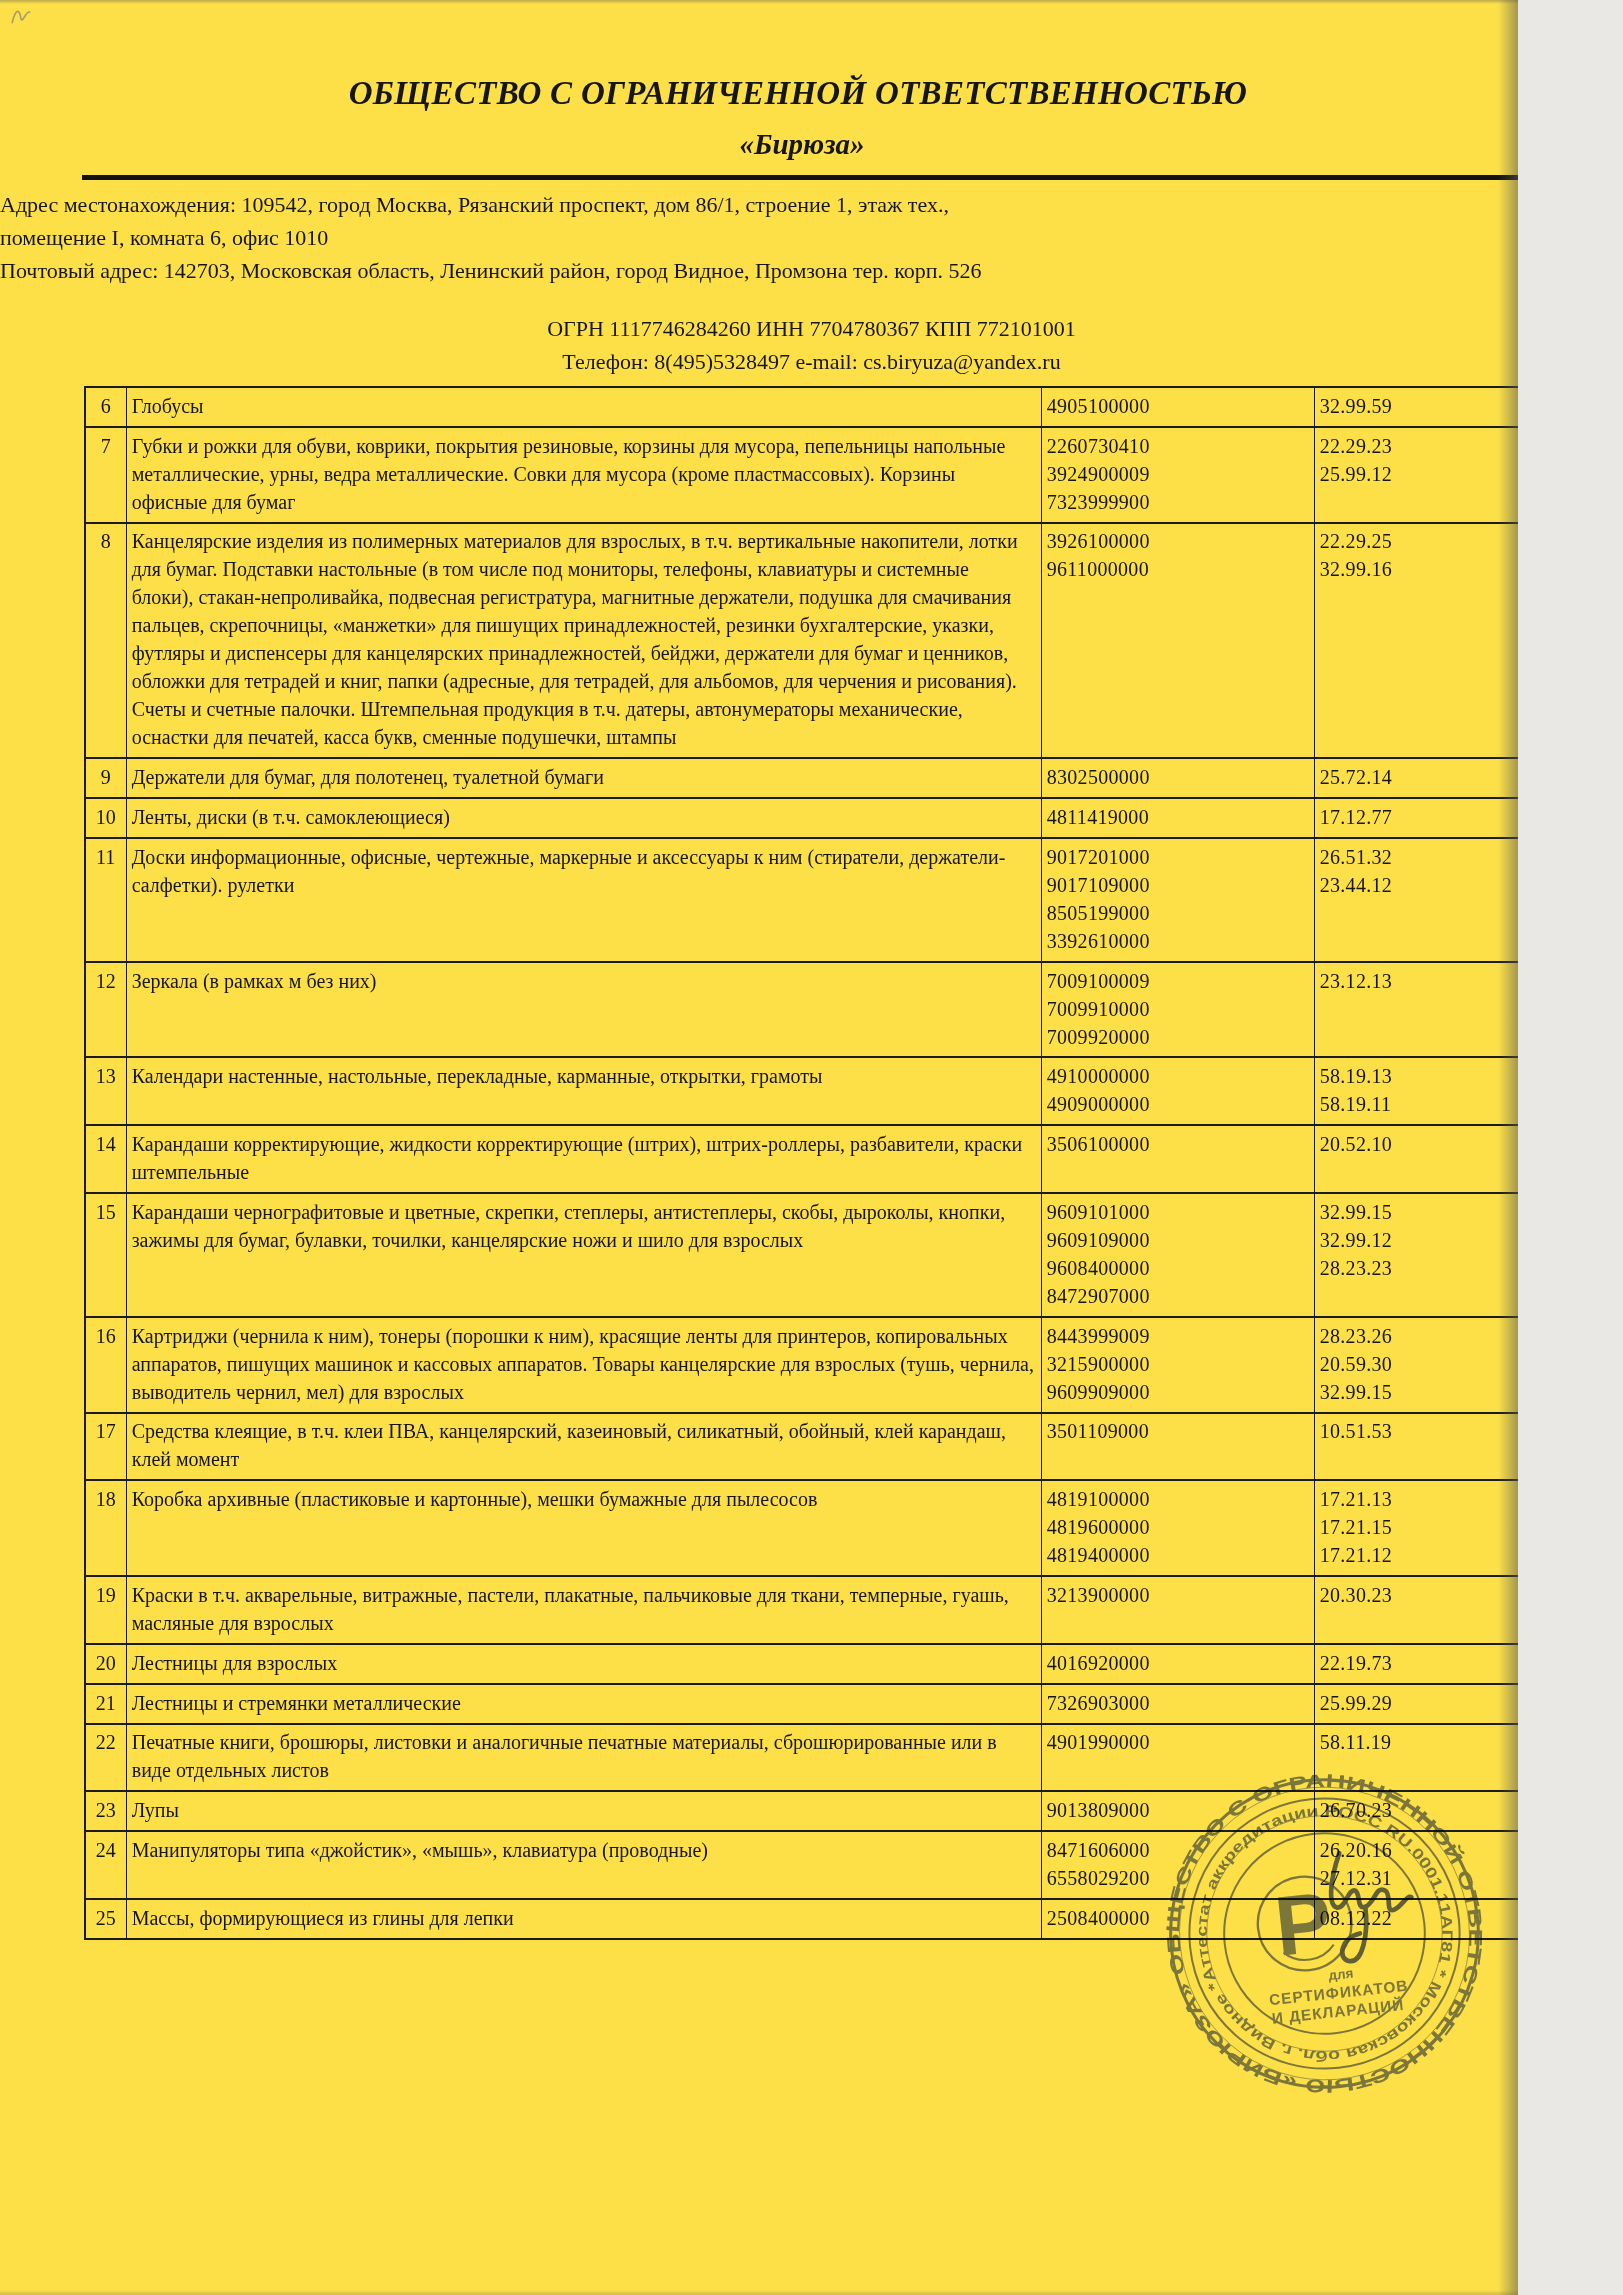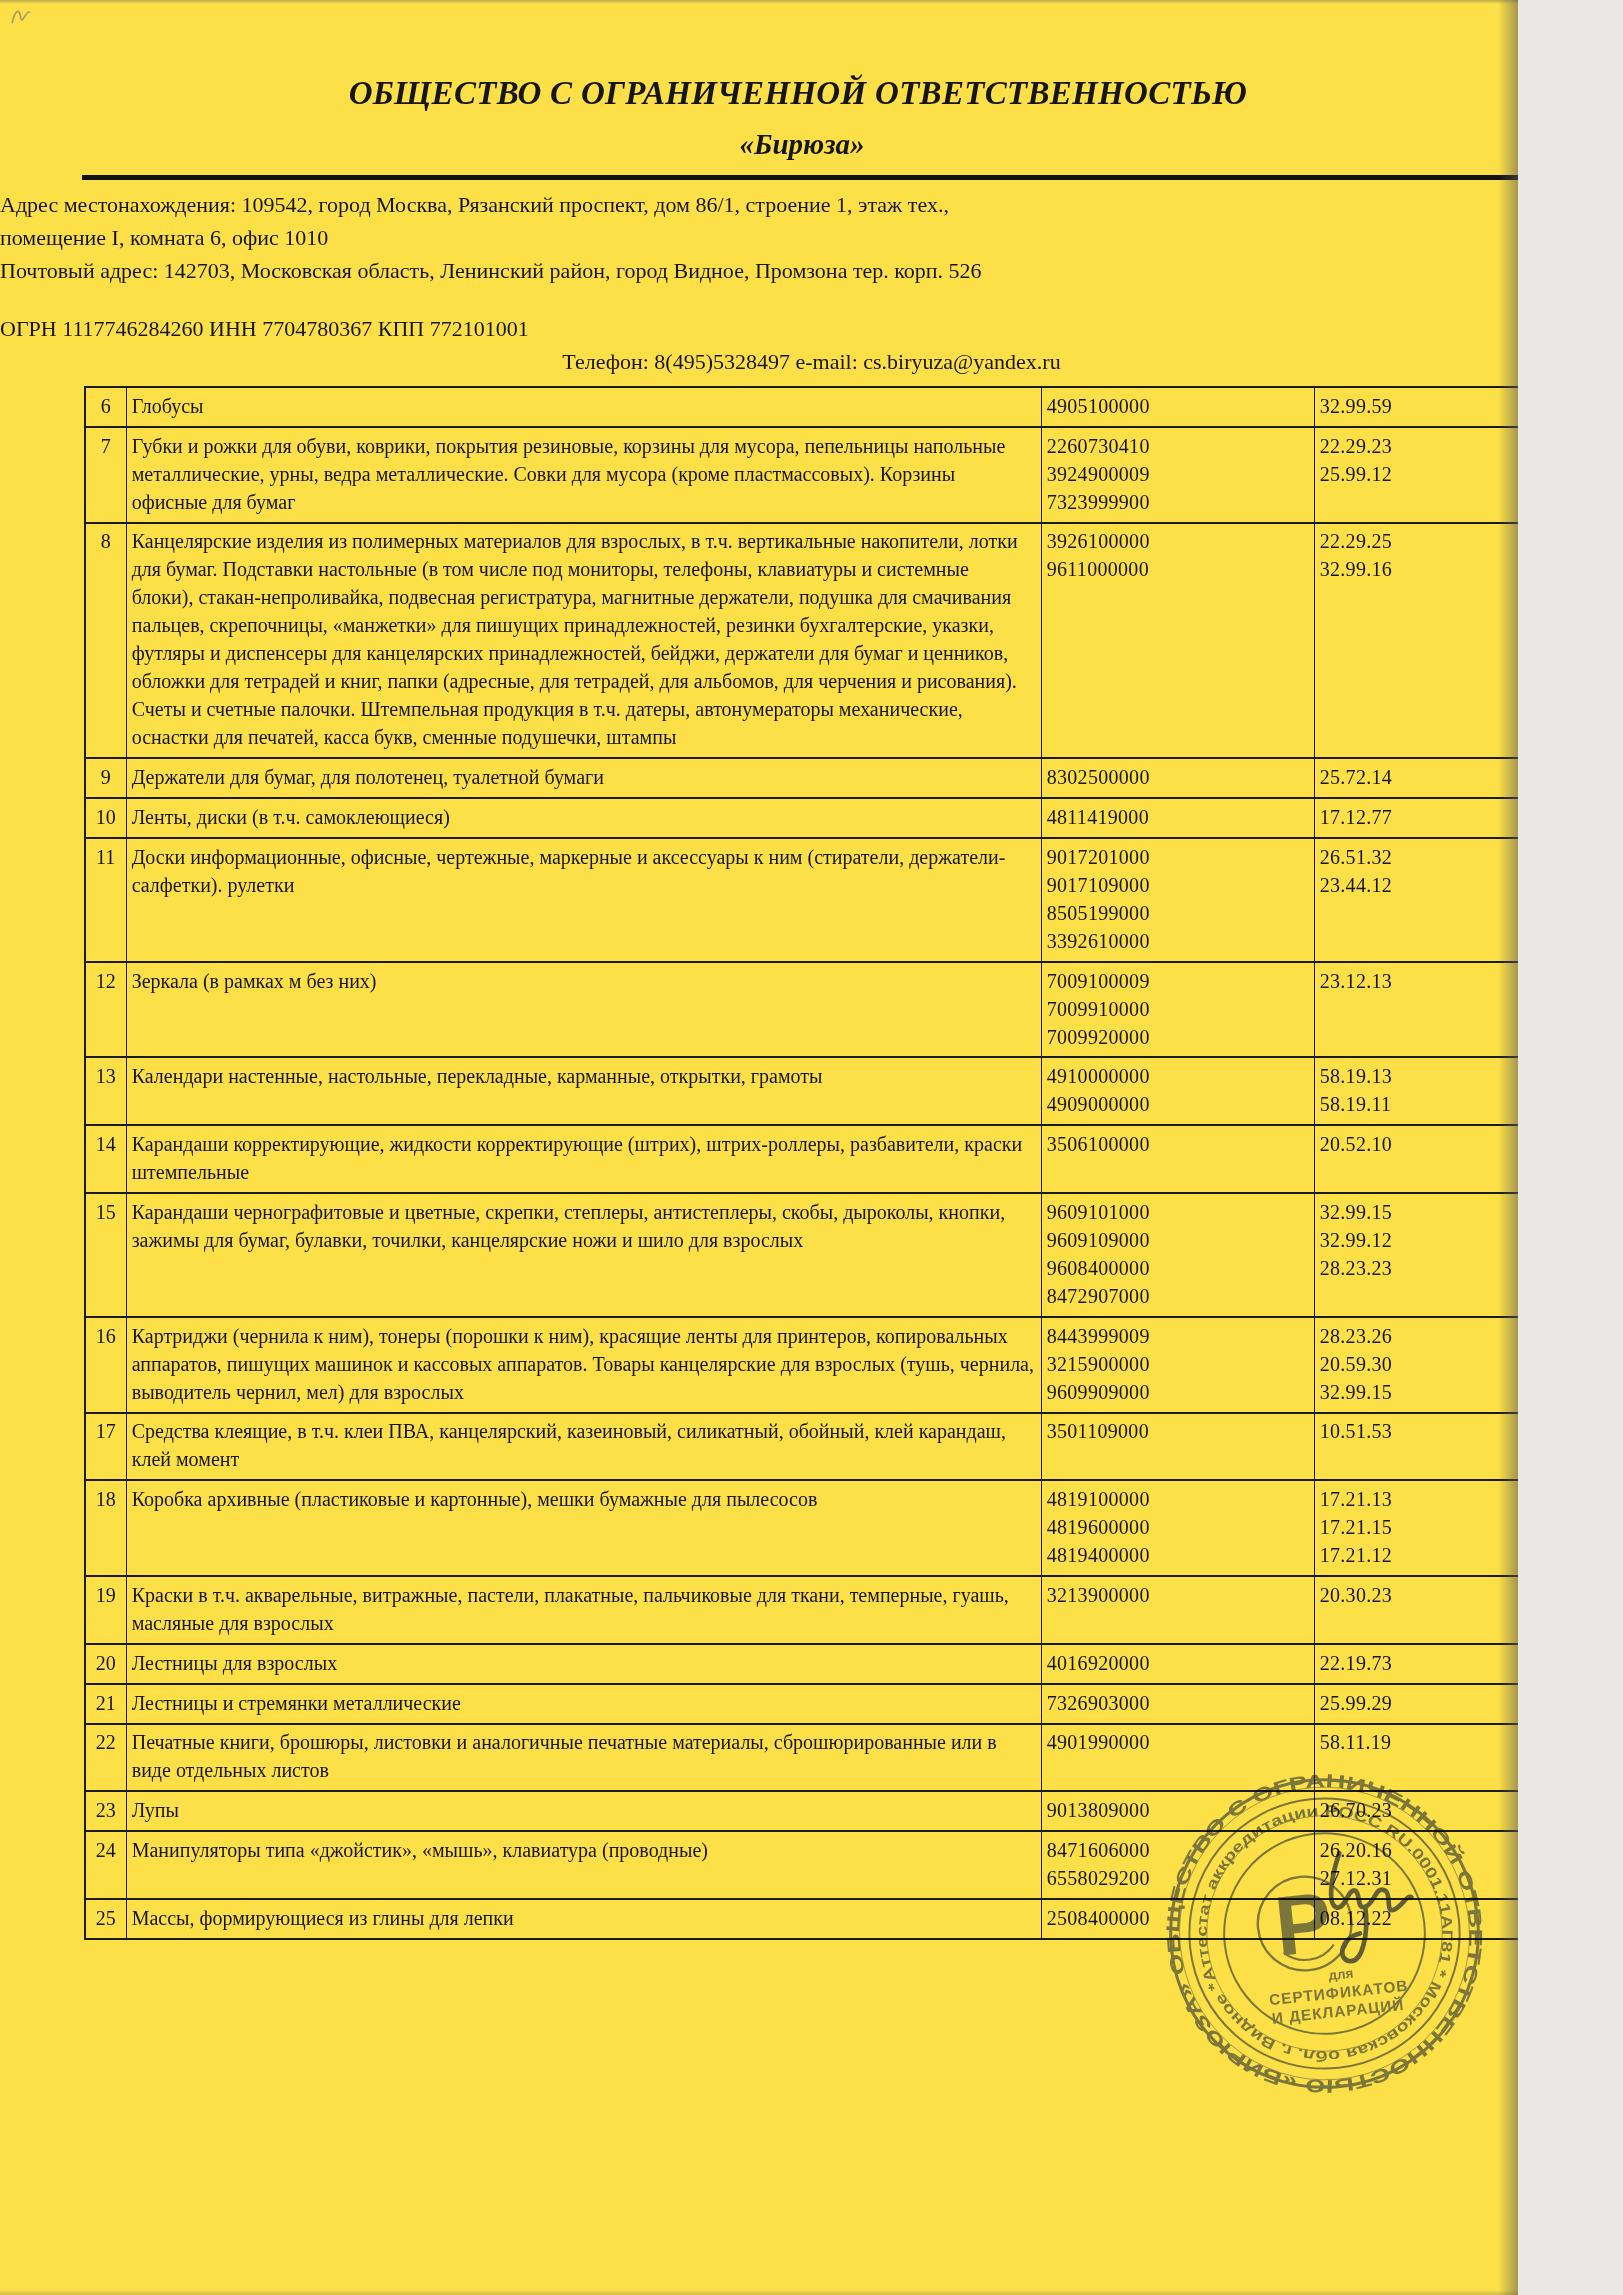--- a/index.html
+++ b/index.html
@@ -8,21 +8,21 @@
         font-family:"Liberation Serif", serif;color:#161616;overflow:hidden;text-decoration:underline;}
 
   
   .title-line1{position:absolute;top:75px;left:0;width:1596px;text-align:center;
     font-size:33px;font-weight:bold;font-style:italic;letter-spacing:0.3px;white-space:nowrap;}
   .title-line2{position:absolute;top:128px;left:4px;width:1596px;text-align:center;
     font-size:29px;font-weight:bold;font-style:italic;}
   .header-rule{position:absolute;top:175px;left:82px;width:1455px;height:4.6px;background:#121212;}
   .addr-block{position:absolute;top:188px;left:0;width:1623px;text-align:left;
     font-size:22px;line-height:33px;}
-  .reg-line{position:absolute;top:316px;left:0;width:1623px;text-align:left;font-size:22px;}
+  .reg-line{position:absolute;top:316px;left:0;width:1623px;text-align:center;font-size:22px;}
   .contact-line{position:absolute;top:349px;left:0;width:1623px;text-align:center;font-size:22px;}
 
   
   table.codes{position:absolute;top:386px;left:84px;width:1437px;border-collapse:collapse;
     table-layout:fixed;border:2px solid #1b1b1b;}
   table.codes td{border:1.3px solid #1b1b1b;border-top-width:2px;border-bottom-width:2px;
     vertical-align:top;font-size:20px;line-height:28px;padding:3.9px 5.2px 5.9px 5.2px;}
   td.c-num{text-align:center;padding-left:0;padding-right:0;}
   td.c-desc{padding-left:11.8px;padding-right:22px;}
   td.c-codes{padding-left:15.7px;letter-spacing:0.3px;}

